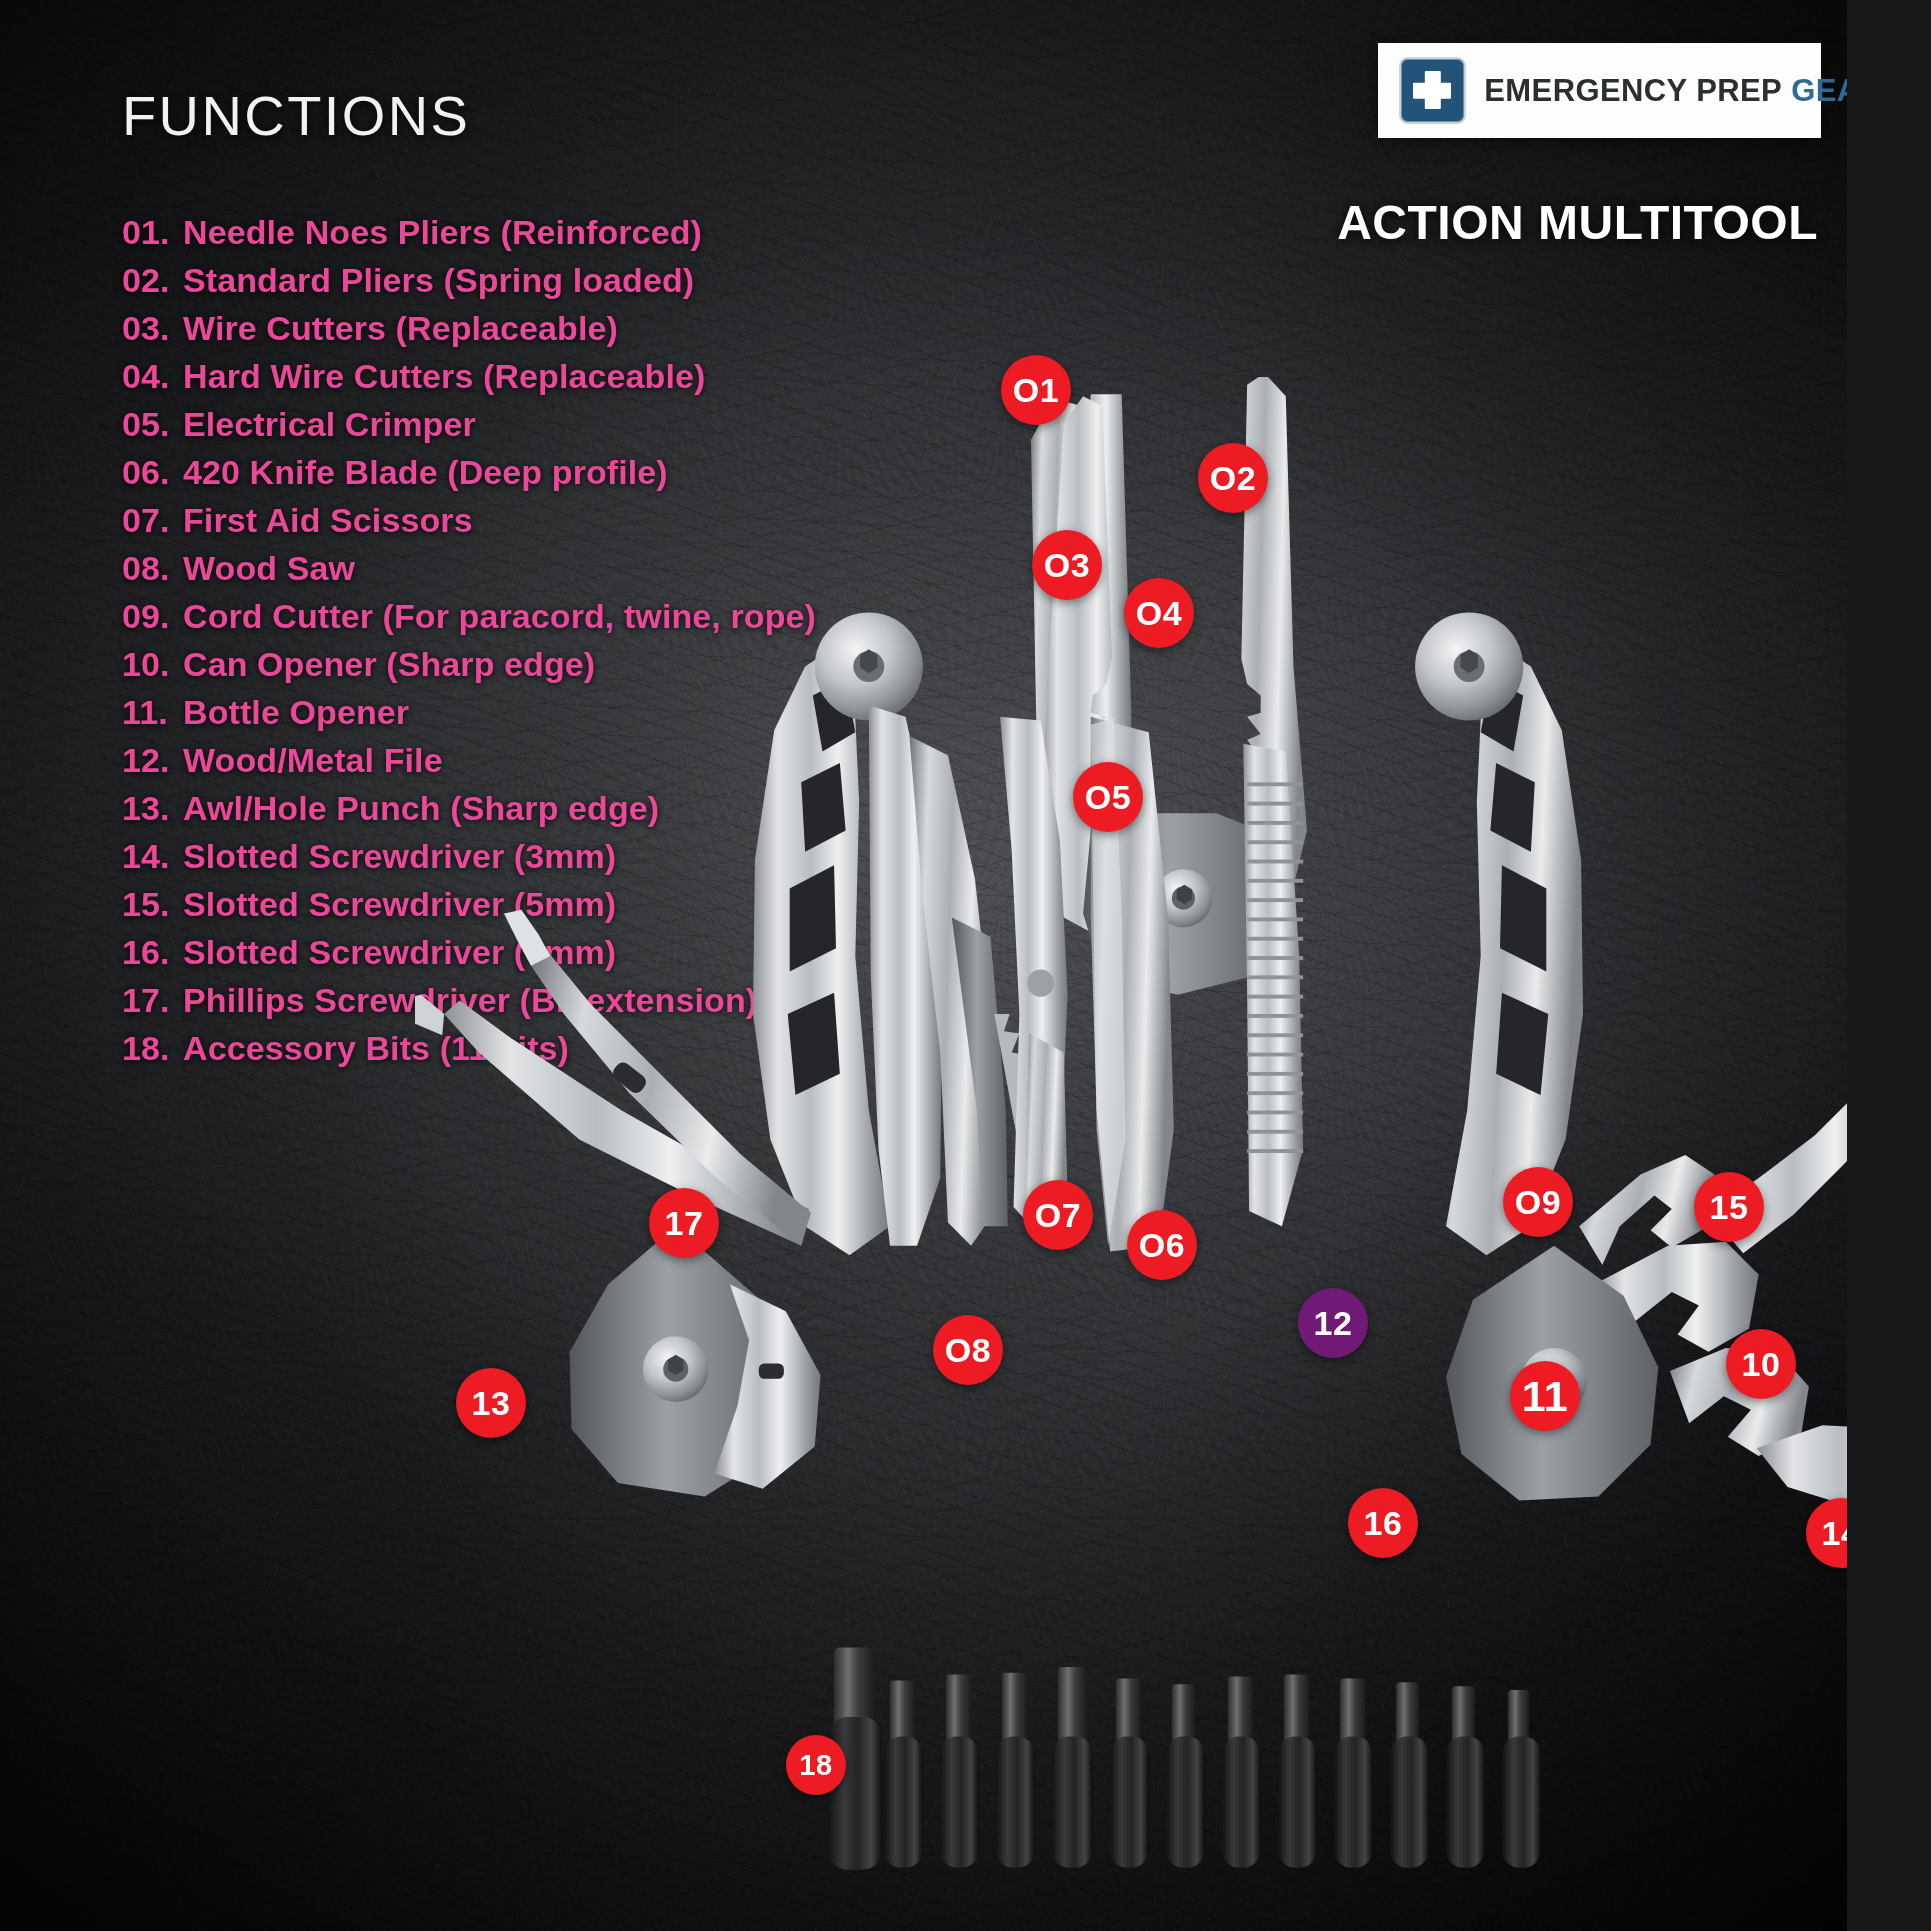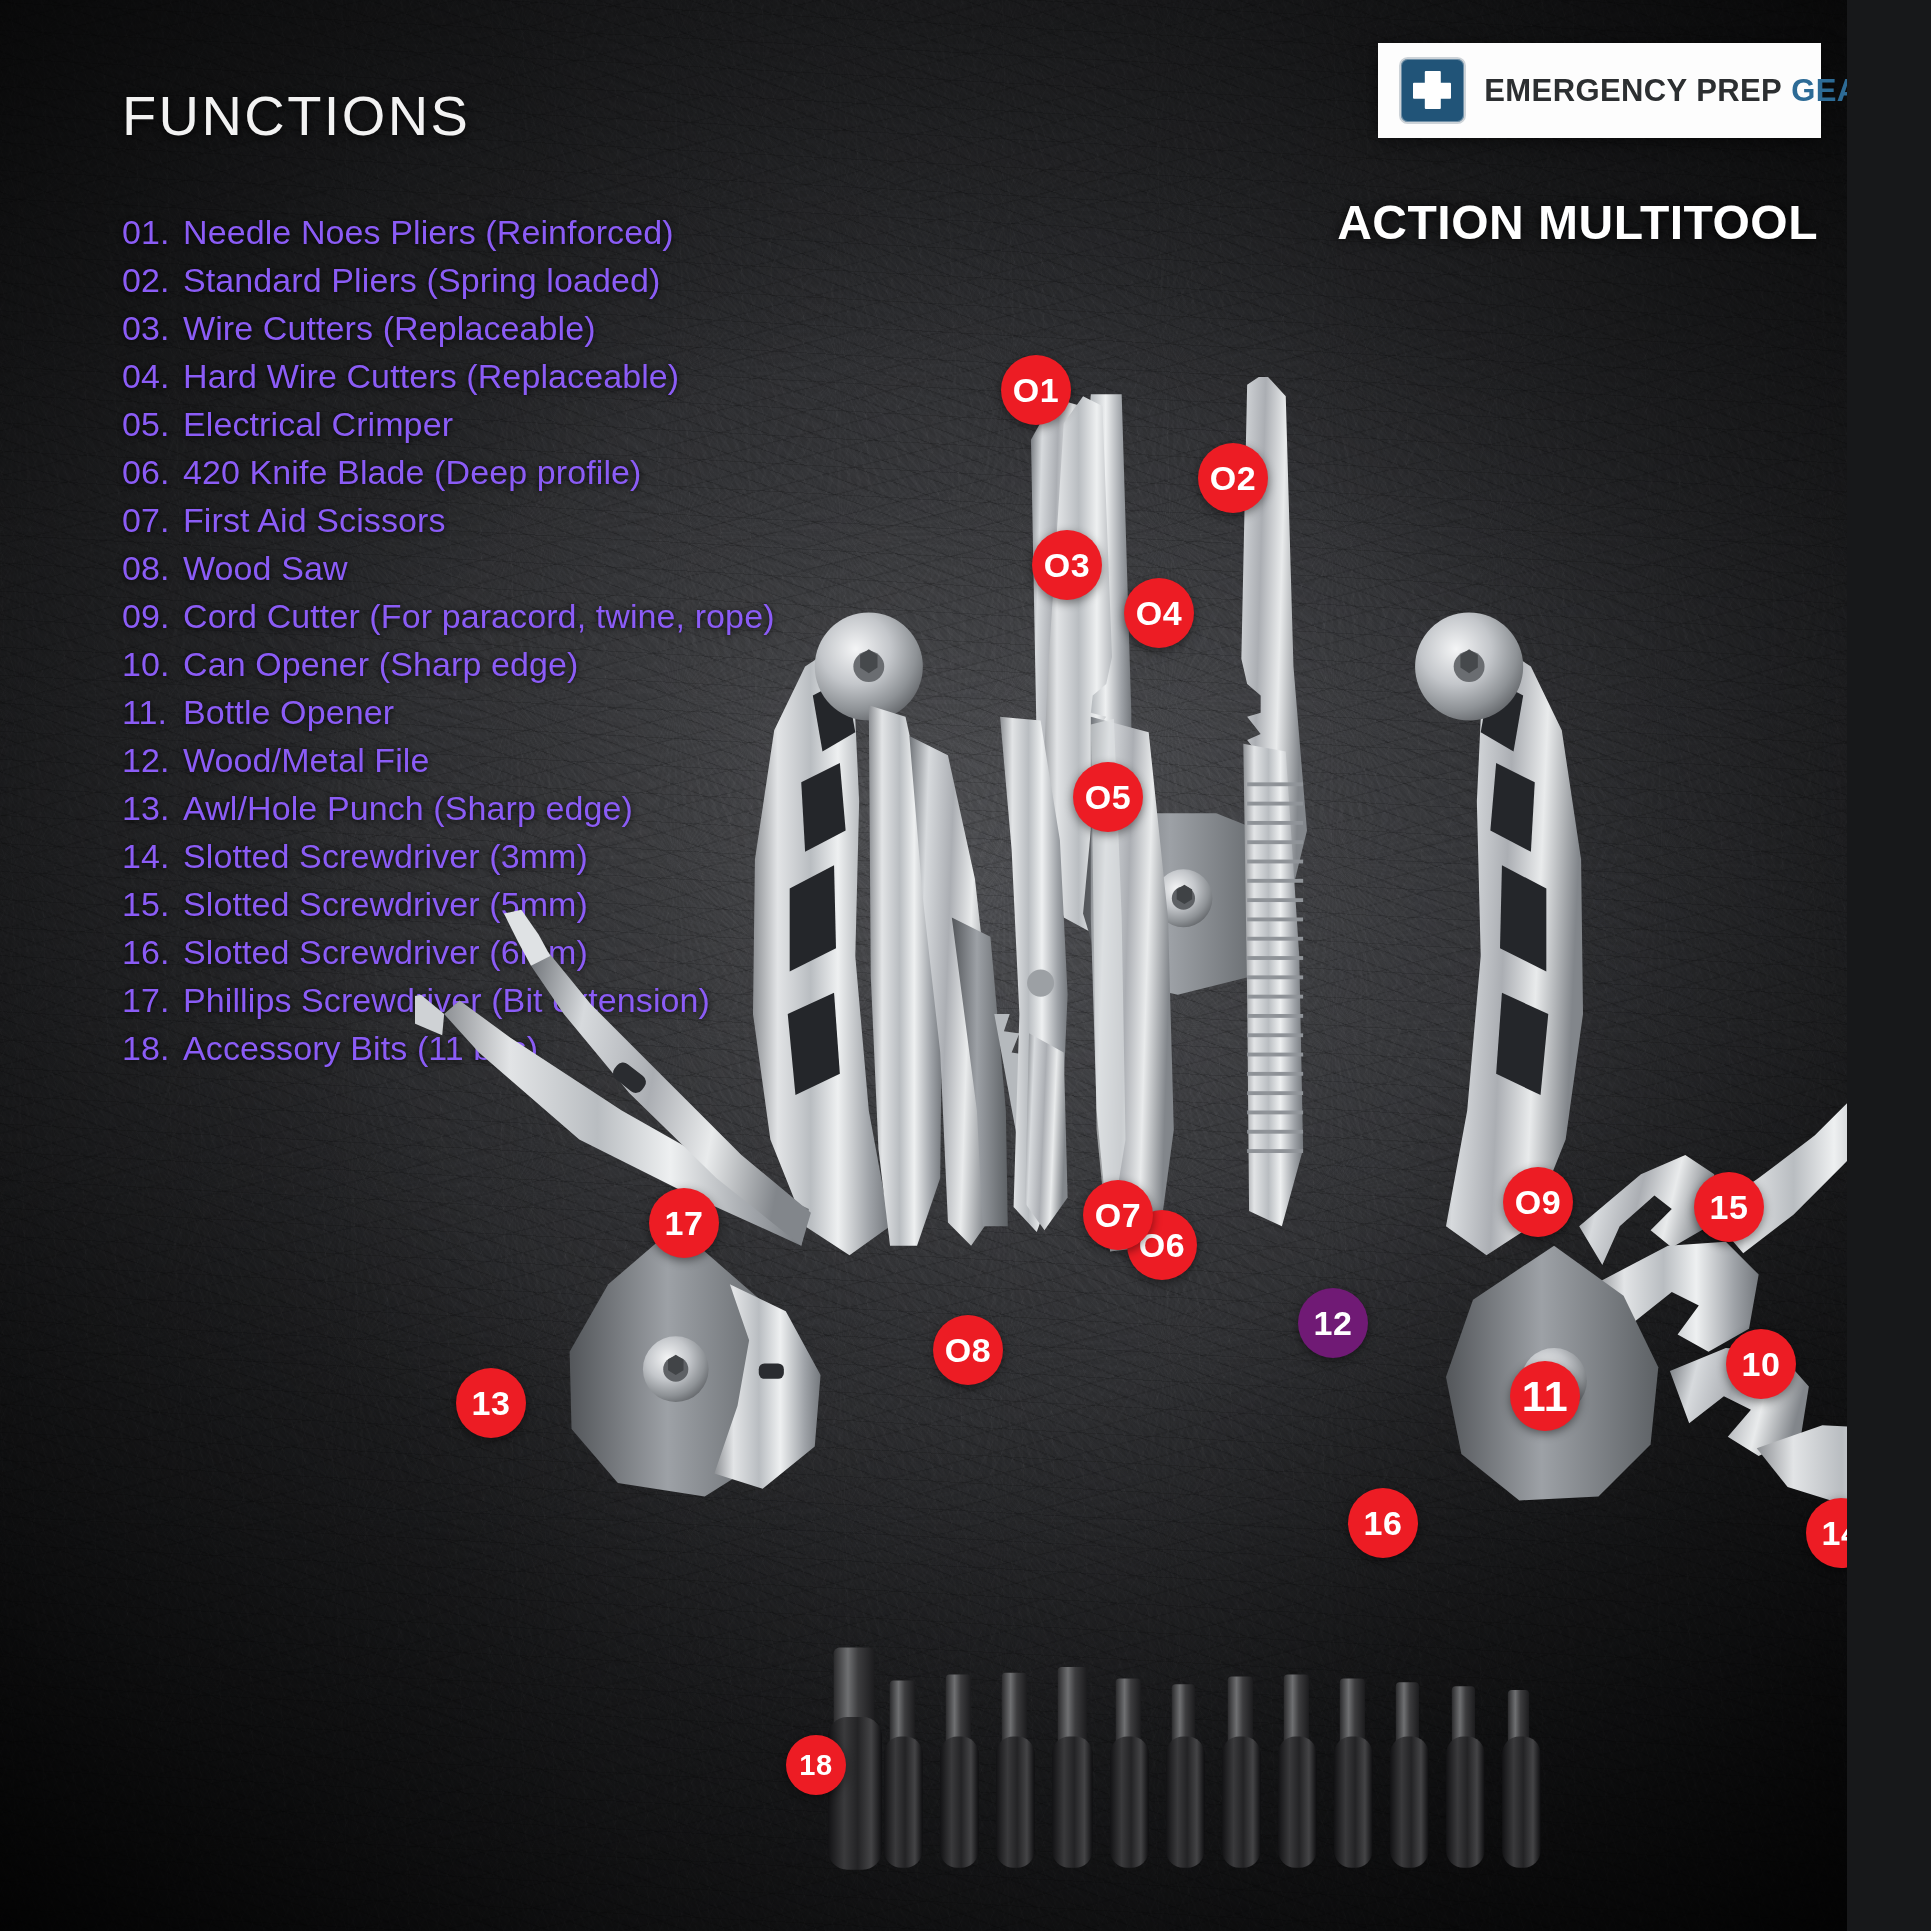--- a/index.html
+++ b/index.html
@@ -68,21 +68,21 @@
     text-shadow:0 1.9px 9.7px rgba(0,0,0,.85);
   }
   #functions-list {
     position:absolute; left:122px; top:208px;
     width:772px;
     list-style:none;
   }
   #functions-list li {
     display:flex;
     font-size:34px; line-height:48px;
-    color:#8b5cf6; font-weight:400;
+    color:#ec4899; font-weight:700;
     letter-spacing:0.1px;
     text-shadow:0 1px 6.8px rgba(0,0,0,.9);
     white-space:nowrap;
   }
   .fn-num { width:61px; flex:0 0 61px; }
   .fn-label { flex:0 1 auto; }
 
   
   #brand-logo {
     position:absolute; right:26px; top:43px;
@@ -435,21 +435,21 @@
     </svg>
   </div>
 
   <div id="callout-layer">
       <div class="callout" style="left: 1001px; top: 355px; width: 70px; height: 70px; background: rgb(237, 28, 36); font-size: 34px;">O1</div>
       <div class="callout" style="left: 1198px; top: 443px; width: 70px; height: 70px; background: rgb(237, 28, 36); font-size: 34px;">O2</div>
       <div class="callout" style="left: 1032px; top: 530px; width: 70px; height: 70px; background: rgb(237, 28, 36); font-size: 34px;">O3</div>
       <div class="callout" style="left: 1124px; top: 578px; width: 70px; height: 70px; background: rgb(237, 28, 36); font-size: 34px;">O4</div>
       <div class="callout" style="left: 1073px; top: 762px; width: 70px; height: 70px; background: rgb(237, 28, 36); font-size: 34px;">O5</div>
       <div class="callout" style="left: 1127px; top: 1210px; width: 70px; height: 70px; background: rgb(237, 28, 36); font-size: 34px;">O6</div>
-      <div class="callout" style="left: 1083px; top: 1180px; width: 70px; height: 70px; background: rgb(237, 28, 36); font-size: 34px;">O7</div>
+      <div class="callout" style="left: 1023px; top: 1180px; width: 70px; height: 70px; background: rgb(237, 28, 36); font-size: 34px;">O7</div>
       <div class="callout" style="left: 933px; top: 1315px; width: 70px; height: 70px; background: rgb(237, 28, 36); font-size: 34px;">O8</div>
       <div class="callout" style="left: 1503px; top: 1167px; width: 70px; height: 70px; background: rgb(237, 28, 36); font-size: 34px;">O9</div>
       <div class="callout" style="left: 1726px; top: 1329px; width: 70px; height: 70px; background: rgb(237, 28, 36); font-size: 34px;">10</div>
       <div class="callout" style="left: 1510px; top: 1361px; width: 70px; height: 70px; background: rgb(237, 28, 36); font-size: 43px;">11</div>
       <div class="callout" style="left: 1298px; top: 1288px; width: 70px; height: 70px; background: #701a75; font-size: 34px;">12</div>
       <div class="callout" style="left: 456px; top: 1368px; width: 70px; height: 70px; background: rgb(237, 28, 36); font-size: 34px; text-align: center;">13</div>
       <div class="callout" style="left: 1806px; top: 1498px; width: 70px; height: 70px; background: rgb(237, 28, 36); font-size: 34px;">14</div>
       <div class="callout" style="left: 1694px; top: 1172px; width: 70px; height: 70px; background: rgb(237, 28, 36); font-size: 34px;">15</div>
       <div class="callout" style="left: 1348px; top: 1488px; width: 70px; height: 70px; background: rgb(237, 28, 36); font-size: 34px;">16</div>
       <div class="callout" style="left: 649px; top: 1188px; width: 70px; height: 70px; background: rgb(237, 28, 36); font-size: 34px;">17</div>

